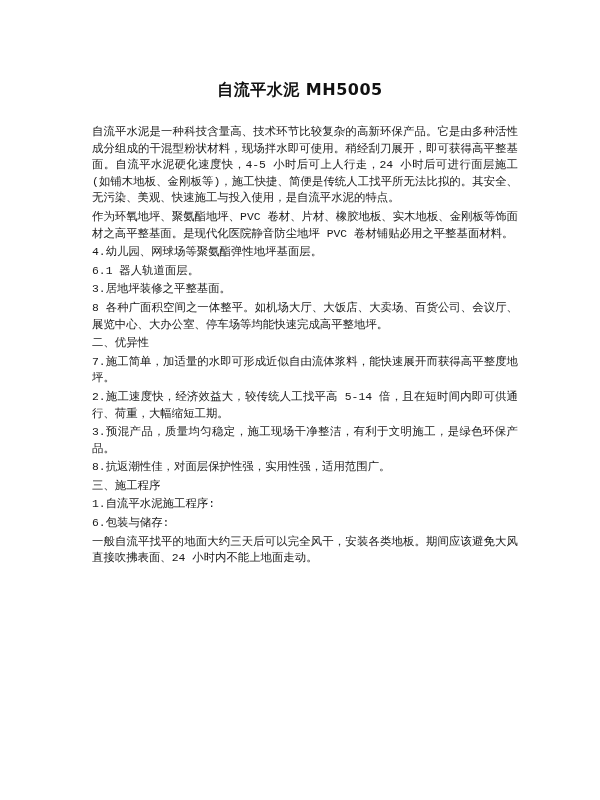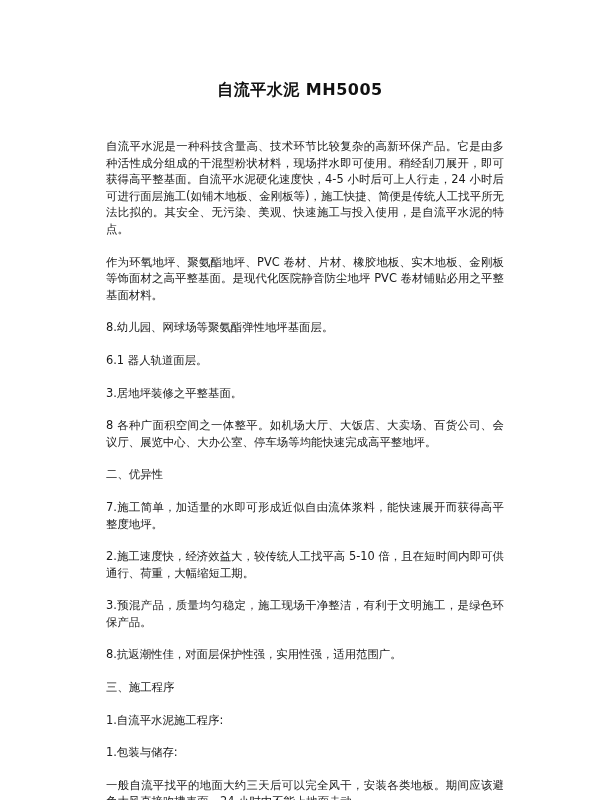--- a/index.html
+++ b/index.html
@@ -11,38 +11,38 @@
   .title {
     position: absolute; left: 0; top: 80px; width: 600px; text-align: center;
     font-family: "DejaVu Sans", sans-serif; font-weight: bold; font-size: 16px;
     color: #111111; letter-spacing: 0.5px;
   }
   .body {
     position: absolute; left: 90px; top: 122px; width: 430px;
     font-family: "DejaVu Sans", sans-serif; font-size: 11.4px; line-height: 16.6px;
     color: #1a1a1a; text-align: justify;
   }
-  .body p { margin: 16px; padding: 0; }
+  .body p { margin: 2px; padding: 0; font-family: Liberation Mono, monospace; }
   .heading { }
 </style>
 </head>
 <body>
 
 <div class="page">
   <div class="title">自流平水泥  MH5005</div>
   <div class="body">
     <p>自流平水泥是一种科技含量高、技术环节比较复杂的高新环保产品。它是由多种活性成分组成的干混型粉状材料，现场拌水即可使用。稍经刮刀展开，即可获得高平整基面。自流平水泥硬化速度快，4-5 小时后可上人行走，24 小时后可进行面层施工(如铺木地板、金刚板等)，施工快捷、简便是传统人工找平所无法比拟的。其安全、无污染、美观、快速施工与投入使用，是自流平水泥的特点。</p>
     <p>作为环氧地坪、聚氨酯地坪、PVC 卷材、片材、橡胶地板、实木地板、金刚板等饰面材之高平整基面。是现代化医院静音防尘地坪 PVC 卷材铺贴必用之平整基面材料。</p>
-    <p>8.幼儿园、网球场等聚氨酯弹性地坪基面层。</p>
+    <p>4.幼儿园、网球场等聚氨酯弹性地坪基面层。</p>
     <p>6.1 器人轨道面层。</p>
     <p>3.居地坪装修之平整基面。</p>
     <p>8 各种广面积空间之一体整平。如机场大厅、大饭店、大卖场、百货公司、会议厅、展览中心、大办公室、停车场等均能快速完成高平整地坪。</p>
     <p class="heading">二、优异性</p>
     <p>7.施工简单，加适量的水即可形成近似自由流体浆料，能快速展开而获得高平整度地坪。</p>
-    <p>2.施工速度快，经济效益大，较传统人工找平高 5-10 倍，且在短时间内即可供通行、荷重，大幅缩短工期。</p>
+    <p>2.施工速度快，经济效益大，较传统人工找平高 5-14 倍，且在短时间内即可供通行、荷重，大幅缩短工期。</p>
     <p>3.预混产品，质量均匀稳定，施工现场干净整洁，有利于文明施工，是绿色环保产品。</p>
     <p>8.抗返潮性佳，对面层保护性强，实用性强，适用范围广。</p>
     <p class="heading">三、施工程序</p>
     <p>1.自流平水泥施工程序:</p>
-    <p>1.包装与储存:</p>
+    <p>6.包装与储存:</p>
     <p>一般自流平找平的地面大约三天后可以完全风干，安装各类地板。期间应该避免大风直接吹拂表面、24 小时内不能上地面走动。</p>
   </div>
 </div>
 
 </body></html>

